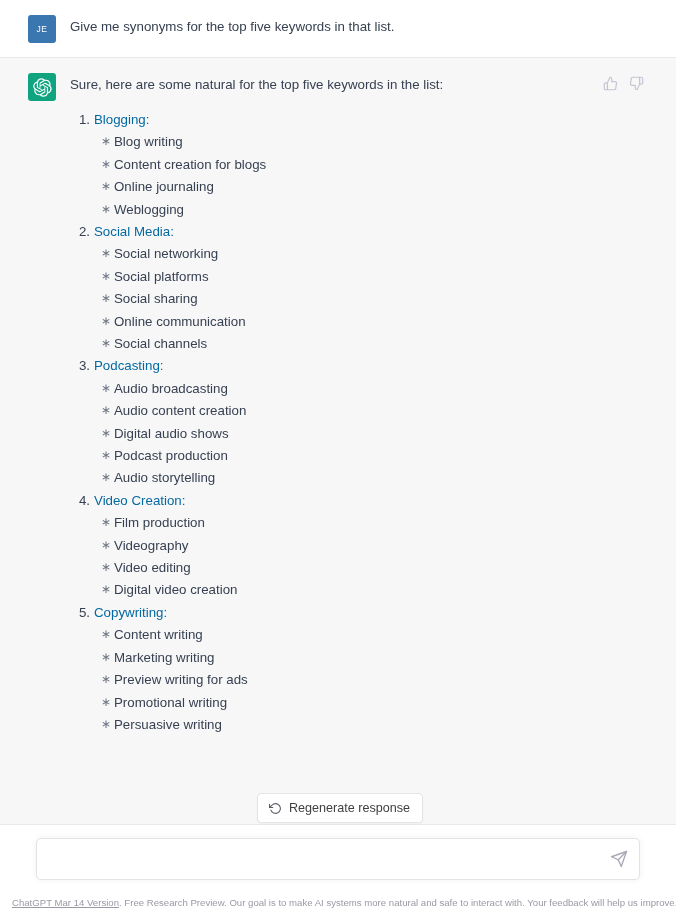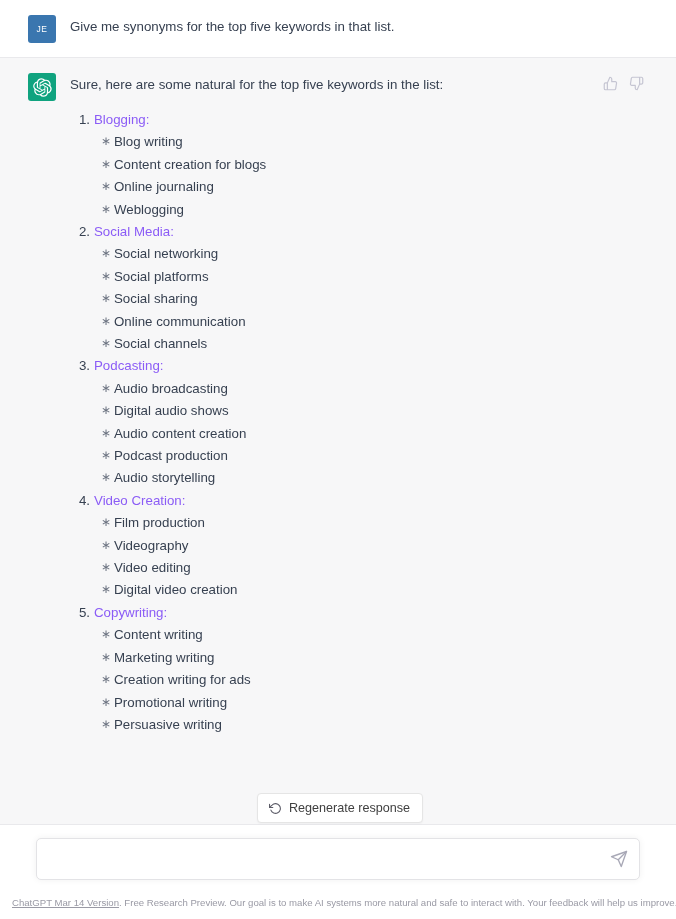--- a/index.html
+++ b/index.html
@@ -108,21 +108,21 @@
   }
   ol.kw-list > li.kw-item {
     counter-increment: kw;
     position: relative;
     margin-bottom: 0;
   }
   ol.kw-list > li.kw-item > .kw-label {
     position: relative;
     display: block;
     font-size: 13.3px;
-    color: #8b5cf6;
+    color: #0369a1;
     line-height: 22.4px;
   }
   ol.kw-list > li.kw-item > .kw-label::before {
     content: counter(kw) ".";
     position: absolute;
     left: -20px;
     width: 16px;
     text-align: right;
     color: #374151;
     font-size: 13.3px;
@@ -293,43 +293,43 @@
             <li class="syn-item">Social sharing</li>
             <li class="syn-item">Online communication</li>
             <li class="syn-item">Social channels</li>
           </ul>
         </li>
 
         <li class="kw-item">
           <span class="kw-label">Podcasting:</span>
           <ul class="syn-list">
             <li class="syn-item">Audio broadcasting</li>
+            <li class="syn-item">Audio content creation</li>
             <li class="syn-item">Digital audio shows</li>
-            <li class="syn-item">Audio content creation</li>
             <li class="syn-item">Podcast production</li>
             <li class="syn-item">Audio storytelling</li>
           </ul>
         </li>
 
         <li class="kw-item">
           <span class="kw-label">Video Creation:</span>
           <ul class="syn-list">
             <li class="syn-item">Film production</li>
             <li class="syn-item">Videography</li>
             <li class="syn-item">Video editing</li>
             <li class="syn-item">Digital video creation</li>
           </ul>
         </li>
 
         <li class="kw-item">
           <span class="kw-label">Copywriting:</span>
           <ul class="syn-list">
             <li class="syn-item">Content writing</li>
             <li class="syn-item">Marketing writing</li>
-            <li class="syn-item">Creation writing for ads</li>
+            <li class="syn-item">Preview writing for ads</li>
             <li class="syn-item">Promotional writing</li>
             <li class="syn-item">Persuasive writing</li>
           </ul>
         </li>
 
       </ol>
     </div>
 
     <div class="feedback">
       <svg class="fb-icon" viewBox="0 0 24 24" fill="none" stroke="currentColor" stroke-width="1.9" stroke-linecap="round" stroke-linejoin="round">

